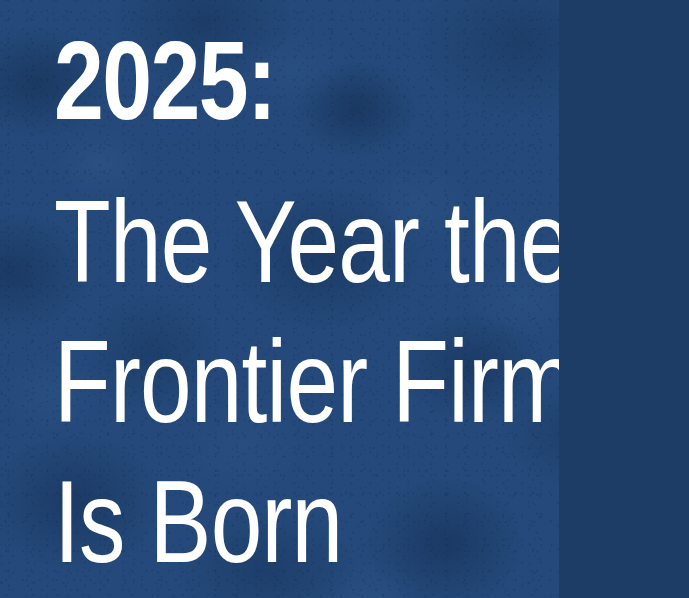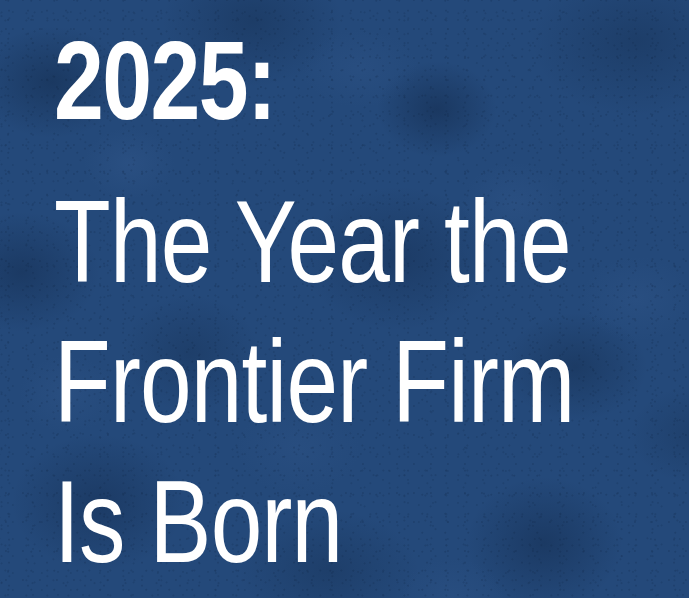--- a/index.html
+++ b/index.html
@@ -3,21 +3,21 @@
 <meta charset="utf-8">
 <style>
   html, body {
     margin: 0;
     padding: 0;
     background: #1d3c66;
   }
 
   #page {
     position: relative;
-    width: 689px;
+    width: 559px;
     height: 598px;
     overflow: hidden;
     background-color: #24497a;
     font-family: "Liberation Sans", "DejaVu Sans", sans-serif;
   }
 
   
   .tex {
     position: absolute;
     inset: -40px;

